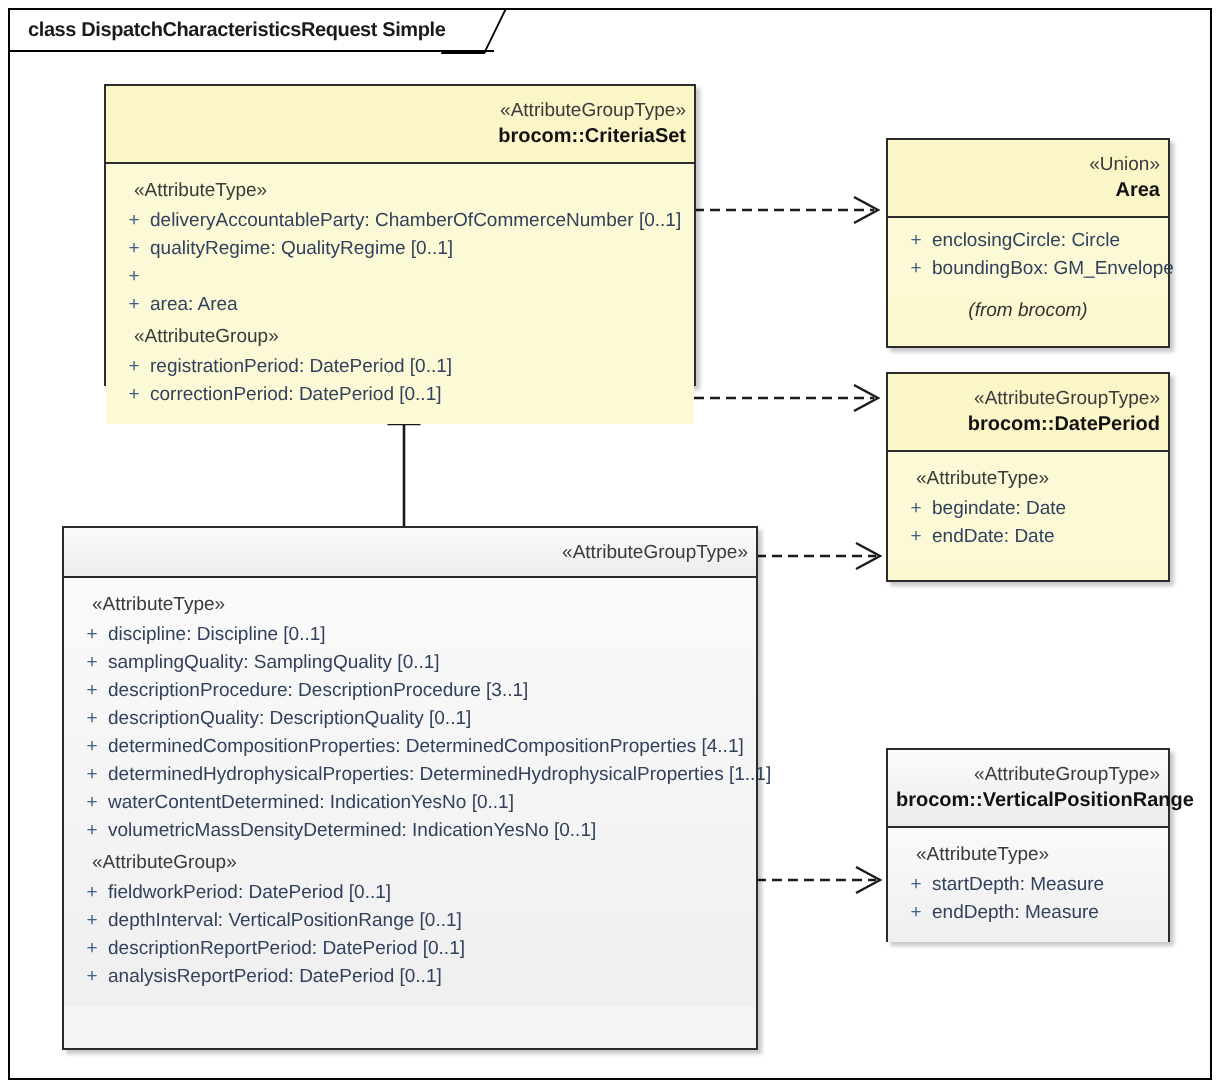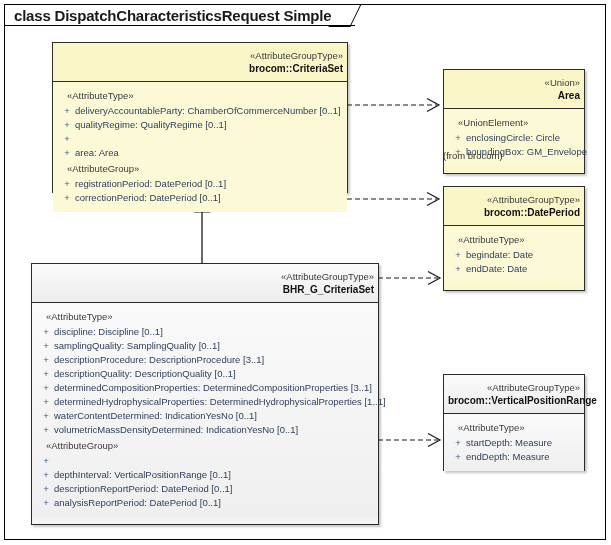--- a/index.html
+++ b/index.html
@@ -25,21 +25,21 @@
   .frame-tab{
     position:absolute;left:4px;top:4px;
     height:22px;
     box-sizing:border-box;
     background:#fff;
     border-left:1px solid #000;
     border-top:1px solid #000;
     border-bottom:1px solid #000;
     padding:0 24px 0 9px;
     display:flex;align-items:center;
-    font-size:15px;font-weight:bold;color:#1a1a1a;
+    font-size:10px;font-weight:bold;color:#1a1a1a;
     letter-spacing:-0.2px;
     white-space:nowrap;
     z-index:6;
   }
   .frame-tab::after{
     content:"";
     position:absolute;right:-1px;top:-1px;
     width:22px;height:23px;
     background:
       linear-gradient(to bottom right, #000 0%, #000 0%) no-repeat;
@@ -97,21 +97,22 @@
     padding:0 0 0 6px;
     white-space:nowrap;
   }
   .attr .vis{
     width:16px;flex:0 0 16px;text-align:center;color:#3f6187;
   }
   .attr .txt{color:#31415c;}
 
   .from-note{
     position:absolute;
-    font-size:9.5px;color:#333;
+    font-size:9.5px;font-style:italic;color:#333;
+    text-align:center;
     z-index:3;
   }
 
   
   .conn{position:absolute;z-index:2;}
   .conn svg{display:block;overflow:visible;}
 </style>
 </head>
 <body>
 
@@ -188,21 +189,20 @@
         </div>
     </div>
   </div>
 
   <div class="uml yellow" style="left:443px;top:42px;width:142px;height:105px;margin-top:27px;">
     <div class="uml-head">
       <div class="stereo-head">«Union»</div>
       <div class="cls-name">Area</div>
     </div>
     <div class="uml-body">
-      <div class="grp">«UnionElement»</div>
       <div class="attr">
           <span class="vis">+</span>
           <span class="txt">enclosingCircle: Circle</span>
         </div>
       <div class="attr">
           <span class="vis">+</span>
           <span class="txt">boundingBox: GM_Envelope</span>
         </div>
     </div>
   </div>
@@ -240,21 +240,20 @@
       <div class="attr">
           <span class="vis">+</span>
           <span class="txt">endDepth: Measure</span>
         </div>
     </div>
   </div>
 
   <div class="uml grey" style="left:31px;top:263px;width:348px;height:262px;">
     <div class="uml-head">
       <div class="stereo-head">«AttributeGroupType»</div>
-      <div class="cls-name">BHR_G_CriteriaSet</div>
     </div>
     <div class="uml-body">
       <div class="grp">«AttributeType»</div>
       <div class="attr">
           <span class="vis">+</span>
           <span class="txt">discipline: Discipline [0..1]</span>
         </div>
       <div class="attr">
           <span class="vis">+</span>
           <span class="txt">samplingQuality: SamplingQuality [0..1]</span>
@@ -262,37 +261,38 @@
       <div class="attr">
           <span class="vis">+</span>
           <span class="txt">descriptionProcedure: DescriptionProcedure [3..1]</span>
         </div>
       <div class="attr">
           <span class="vis">+</span>
           <span class="txt">descriptionQuality: DescriptionQuality [0..1]</span>
         </div>
       <div class="attr">
           <span class="vis">+</span>
-          <span class="txt">determinedCompositionProperties: DeterminedCompositionProperties [3..1]</span>
+          <span class="txt">determinedCompositionProperties: DeterminedCompositionProperties [4..1]</span>
         </div>
       <div class="attr">
           <span class="vis">+</span>
           <span class="txt">determinedHydrophysicalProperties: DeterminedHydrophysicalProperties [1..1]</span>
         </div>
       <div class="attr">
           <span class="vis">+</span>
           <span class="txt">waterContentDetermined: IndicationYesNo [0..1]</span>
         </div>
       <div class="attr">
           <span class="vis">+</span>
           <span class="txt">volumetricMassDensityDetermined: IndicationYesNo [0..1]</span>
         </div>
       <div class="grp">«AttributeGroup»</div>
       <div class="attr">
           <span class="vis">+</span>
+          <span class="txt">fieldworkPeriod: DatePeriod [0..1]</span>
         </div>
       <div class="attr">
           <span class="vis">+</span>
           <span class="txt">depthInterval: VerticalPositionRange [0..1]</span>
         </div>
       <div class="attr">
           <span class="vis">+</span>
           <span class="txt">descriptionReportPeriod: DatePeriod [0..1]</span>
         </div>
       <div class="attr">

